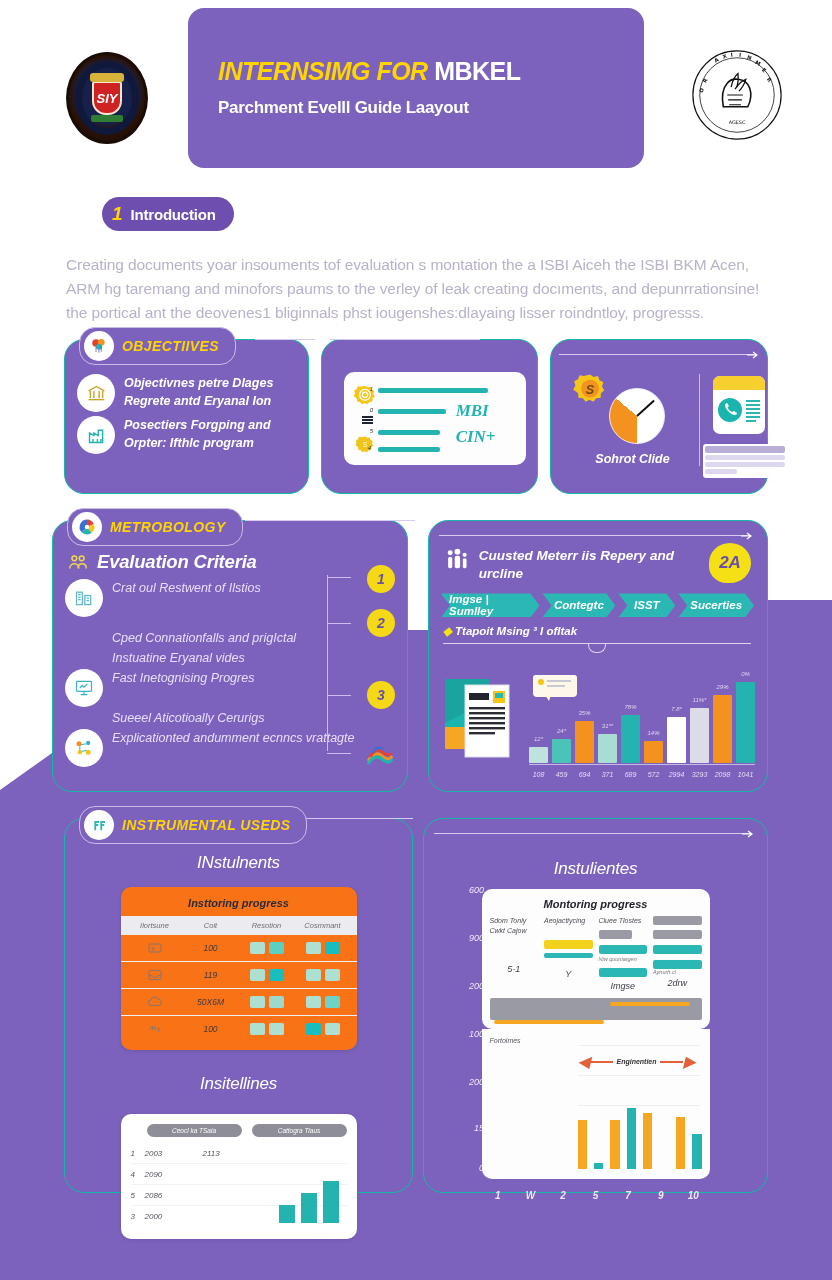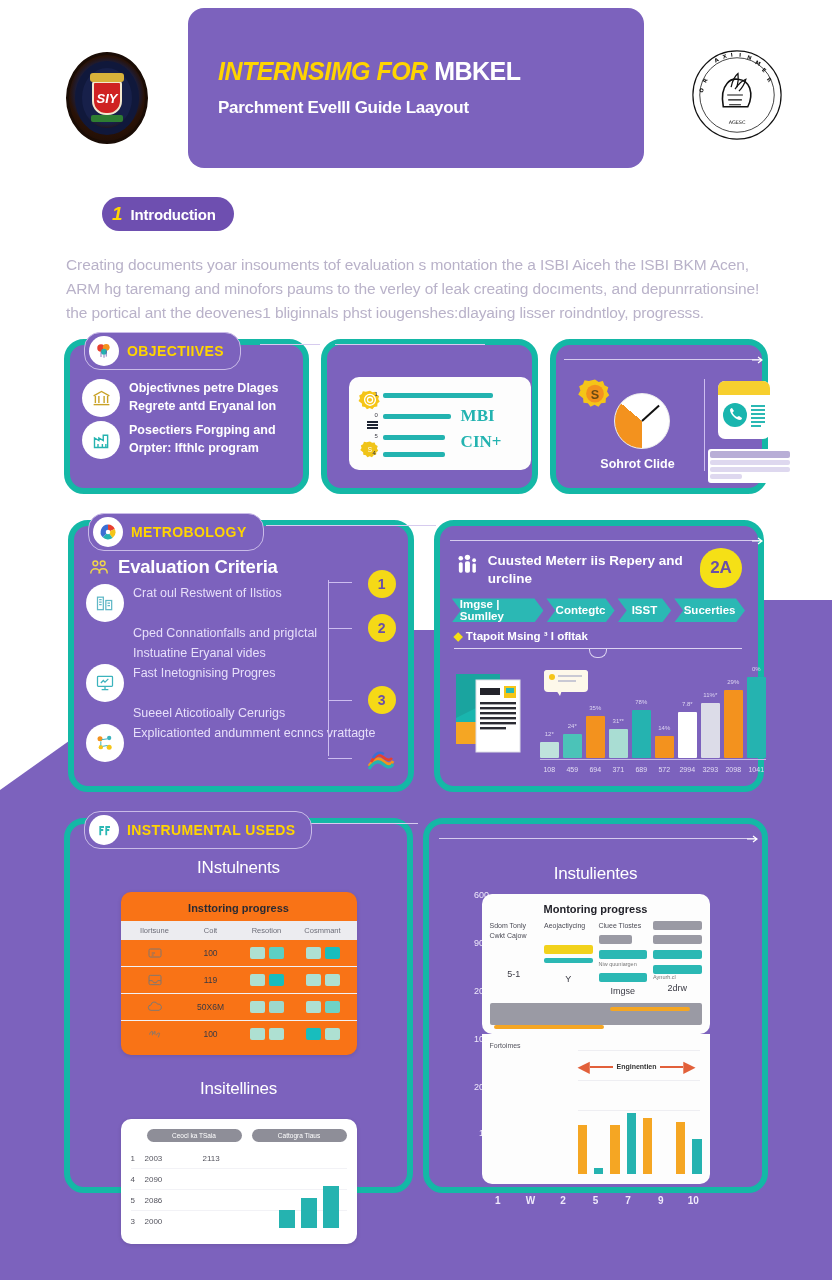--- a/index.html
+++ b/index.html
@@ -101,21 +101,21 @@
   .intro-text {
     margin: 22px 66px 0 -36px;
     color: #b9b2c9; font-size: 15.5px; line-height: 1.55;
     letter-spacing: -0.1px;
   }
 
   
   .card {
     background:#7c62bd; border-radius: 20px; position:relative;
   }
-  .card.outline { border:6px solid #14b8a6; }
+  .card.outline { border:1px solid #14b8a6;font-style:italic; }
 
   
   .ibadge {
     width: 30px; height: 30px; border-radius: 50%;
     background:#ffffff; display:flex; align-items:center; justify-content:center;
     flex: 0 0 auto;
   }
   .ibadge.lg { width: 38px; height: 38px; }
 
   
@@ -166,21 +166,21 @@
   .sohrot-lbl { color:#ffffff; font-size:12.5px; font-weight:bold; }
   .mini-cal {
     width:52px; height:58px; background:#fff; border-radius:7px; overflow:hidden;
   }
   .mini-cal-top { height:14px; background:#f7cf2e; }
   .mini-tbl { width:84px; background:#fff; border-radius:3px; padding:2px; }
   .mini-tbl-head { height:7px; background:#b8aed6; border-radius:2px; margin-bottom:2px;}
   .mini-tbl-row { height:5px; background:#ded8ef; border-radius:2px; margin-bottom:2px;}
 
   
-  .meth { position:relative; z-index:5; margin-top:26px; padding:0 68px; display:flex; gap:20px; }
+  .meth { position:relative; z-index:5; margin-top:26px; padding:0 52px; display:flex; gap:20px; }
   .mleft { width:356px; height:272px; }
   .mright { width:340px; height:272px; }
 
   .ev-title { display:flex; align-items:center; gap:8px; padding:30px 0 0 14px; }
   .ev-title-txt { color:#fff; font-size:18.5px; font-weight:bold; letter-spacing:-0.2px; }
   .crit-rows { padding: 6px 10px 0 12px; display:flex; flex-direction:column; gap:2px;}
   .crit-row { display:flex; align-items:flex-start; gap:9px; }
   .crit-bul { color:#e7dffa; font-size:12.5px; line-height:1.45; }
 
   .steps { position:absolute; right:12px; top:44px; width:74px; height:200px; }
@@ -525,21 +525,21 @@
       <div class="crit-row">
         <span class="ibadge lg">
           <svg width="20" height="20" viewBox="0 0 24 24" fill="none" stroke="#5fb8c6" stroke-width="1.5">
             <rect x="3" y="5" width="7" height="15"></rect>
               <rect x="13" y="9" width="7" height="11"></rect>
             <path d="M5 8h3M5 11h3M5 14h3M15 12h3M15 15h3"></path>
           </svg>
         </span>
         <span class="crit-bul">Crat oul Restwent of Ilstios</span>
       </div>
-      <div class="crit-row" style="padding-left:47px;">
+      <div class="crit-row" style="padding-left:47px;margin-top:10px;">
         <span class="crit-bul">Cped Connationfalls and prigIctal</span>
       </div>
       <div class="crit-row" style="padding-left:47px;">
         <span class="crit-bul">Instuatine Eryanal vides</span>
       </div>
       <div class="crit-row">
         <span class="ibadge lg">
           <svg width="20" height="20" viewBox="0 0 24 24" fill="none" stroke="#3bb3bd" stroke-width="1.5">
             <rect x="3" y="4" width="18" height="12" rx="1"></rect>
               <path d="M12 16v4M8 20h8M7 12l3-3 2 2 4-4"></path>

